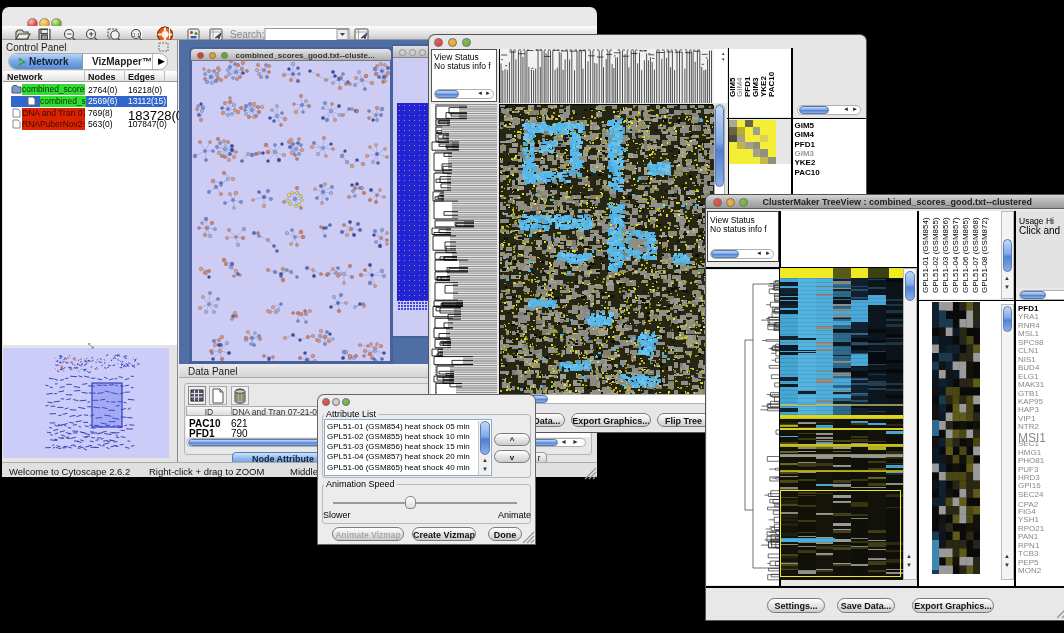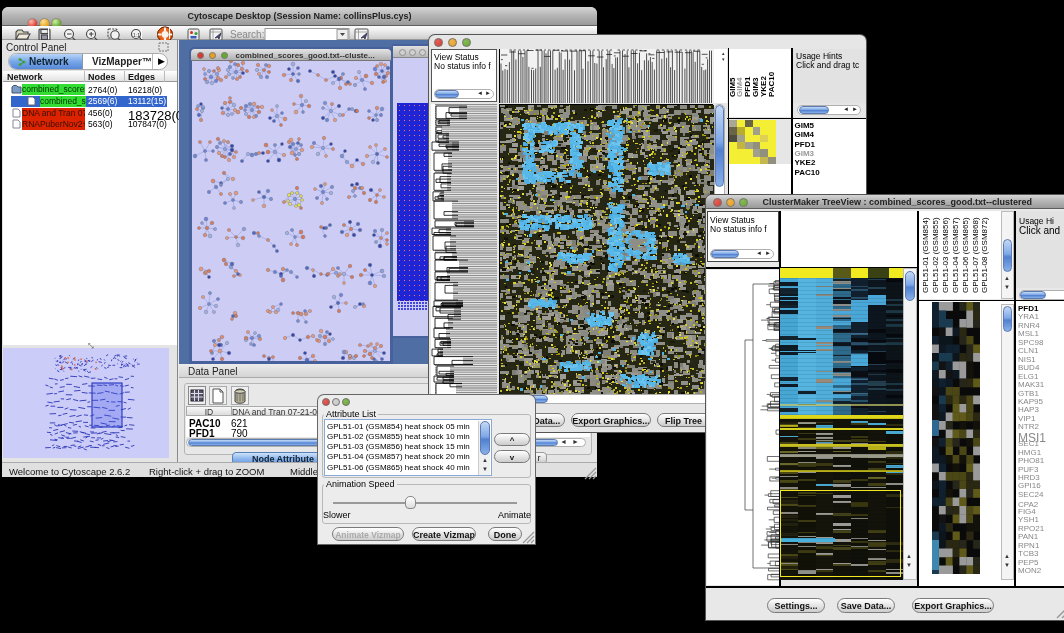--- a/index.html
+++ b/index.html
@@ -6,21 +6,20 @@
 .titlebar{background:linear-gradient(#d6d6d6,#b6b6b6 45%,#9a9a9a);border-bottom:1px solid #5f5f5f;border-radius:6px 6px 0 0;text-align:center;color:#222}
 .tl{position:absolute;border-radius:50%}
 .pill{position:absolute;background:linear-gradient(#fff,#e8e8e8 45%,#ccc);border:1px solid #7a7a7a;border-radius:8px;text-align:center;color:#111;font-weight:bold;white-space:nowrap;overflow:hidden}
 .aqthumb{position:absolute;background:linear-gradient(#c4d9f5,#7fa8e8 45%,#5180d0 55%,#88b0ea);border:1px solid #5a7ab0;border-radius:5px}
 .sctrack{position:absolute;background:#fff;border:1px solid #b0b0b0;border-radius:5px}
 .blkline{position:absolute;background:#000}
 .txt{position:absolute;white-space:nowrap}
 .vtxt{position:absolute;white-space:nowrap;transform-origin:0 100%;transform:rotate(-90deg)}
 </style></head><body>
 <div class="abs" style="left:2px;top:7px;width:595px;height:470px;background:#e8e8e8;border-radius:7px 7px 0 0">
-    <div class="titlebar abs" style="left:0;top:0;width:595px;height:19px;font-size:9px;font-weight:bold;line-height:19px">Cytoscape Desktop (Session Name: collinsPlus.cys)</div>
     <div class="tl" style="left:25px;top:11px;width:11px;height:11px;background:radial-gradient(circle at 35% 28%,#f8a8a0 10%,#dc3a30 65%);border:1px solid #99897a"></div>
     <div class="tl" style="left:37px;top:11px;width:11px;height:11px;background:radial-gradient(circle at 35% 28%,#f8d888 10%,#e8a41c 65%);border:1px solid #99897a"></div>
     <div class="tl" style="left:49px;top:11px;width:11px;height:11px;background:radial-gradient(circle at 35% 28%,#c0e890 10%,#5fa82e 65%);border:1px solid #99897a"></div>
     <div class="abs" style="left:0;top:19px;width:595px;height:14px;background:linear-gradient(#fdfdfd,#ddd 70%,#ccc);border-bottom:1px solid #9a9a9a"></div>
     <svg class="abs" style="left:10px;top:19px" width="360" height="17" viewBox="0 0 360 17">
 <g stroke="#444" fill="none" stroke-width="1.1">
 <path d="M4 13V6l2-2h4l1.5 2H16v7z" fill="#d8d4c0"></path>
         <path d="M4 13l3-5h11l-3 5z" fill="#efeadc"></path>
 <rect x="27" y="3" width="11" height="11" rx="1" fill="#c8c8cc"></rect>
         <rect x="29" y="3.5" width="7" height="4" fill="#eee"></rect>
@@ -96,21 +95,21 @@
         <div class="abs" style="left:37px;top:25px;width:46px;height:10.5px;background:#3d3;overflow:hidden;font-size:8.5px;line-height:10.5px;color:#030;white-space:nowrap">combined_sco</div>
         <svg class="abs" style="left:24px;top:25px" width="9" height="10">
           <path d="M1 1h5l2 2v6H1z" fill="#fff" stroke="#667"></path>
         </svg>
         <div class="txt" style="left:85px;top:25px;font-size:8.5px;color:#fff">2569(6)</div>
         <div class="txt" style="left:125px;top:25px;font-size:8.5px;color:#fff">13112(15)</div>
         <div class="abs" style="left:19px;top:36.5px;width:63px;height:11px;background:#d20;overflow:hidden;font-size:8.5px;line-height:11px;color:#310;white-space:nowrap">DNA and Tran 07</div>
         <svg class="abs" style="left:9px;top:37px" width="9" height="10">
           <path d="M1 1h5l2 2v6H1z" fill="#fff" stroke="#889"></path>
         </svg>
-        <div class="txt" style="left:85px;top:37px;font-size:8.5px;color:#000">456(0)</div>
+        <div class="txt" style="left:85px;top:37px;font-size:8.5px;color:#000">769(8)</div>
         <div class="txt" style="left:125px;top:37px;font-size:13px;color:#000">183728(0)</div>
         <div class="abs" style="left:19px;top:47.5px;width:63px;height:11px;background:#d20;overflow:hidden;font-size:8.5px;line-height:11px;color:#310;white-space:nowrap">RNAPuberNov2+!</div>
         <svg class="abs" style="left:9px;top:48px" width="9" height="10">
           <path d="M1 1h5l2 2v6H1z" fill="#fff" stroke="#889"></path>
         </svg>
         <div class="txt" style="left:85px;top:48px;font-size:8.5px;color:#000">563(0)</div>
         <div class="txt" style="left:125px;top:48px;font-size:8.5px;color:#000">107847(0)</div>
       </div>
       <div class="abs" style="left:1px;top:308px;width:166px;height:110px;background:#ccccf8">
         <svg width="167" height="110" viewBox="0 0 167 110" xmlns="http://www.w3.org/2000/svg" style="position:absolute;left:0;top:0">
@@ -699,24 +698,20 @@
     <div class="blkline" style="left:298.5px;top:13px;width:1.5px;height:349px"></div>
     <div class="abs" style="left:300px;top:14px;width:62px;height:68px;background:#fff">
       <div class="vtxt" style="left:7.5px;top:39px;font-size:8px;font-weight:bold;color:#000">GIM5</div>
       <div class="vtxt" style="left:15.4px;top:39px;font-size:8px;font-weight:bold;color:#999">GIM4</div>
       <div class="vtxt" style="left:23.3px;top:39px;font-size:8px;font-weight:bold;color:#000">PFD1</div>
       <div class="vtxt" style="left:31.2px;top:39px;font-size:8px;font-weight:bold;color:#000">GIM3</div>
       <div class="vtxt" style="left:39.1px;top:39px;font-size:8px;font-weight:bold;color:#000">YKE2</div>
       <div class="vtxt" style="left:47.0px;top:39px;font-size:8px;font-weight:bold;color:#000">PAC10</div>
     </div>
     <div class="blkline" style="left:362px;top:13px;width:1.5px;height:349px"></div>
-    <div class="abs" style="left:364px;top:14px;width:73px;height:54px;background:#e2e2e2">
-      <div class="txt" style="left:3px;top:2px;font-size:8.5px;color:#000">Usage Hints</div>
-      <div class="txt" style="left:3px;top:11px;font-size:8.5px;color:#000">Click and drag tc</div>
-    </div>
     <div class="sctrack" style="left:368px;top:70px;width:64px;height:10px"></div>
     <div class="aqthumb" style="left:370px;top:71px;width:30px;height:8px"></div>
     <div class="txt" style="left:414px;top:71px;font-size:6px;color:#222">◄</div>
     <div class="txt" style="left:423px;top:71px;font-size:6px;color:#222">►</div>
     <div class="blkline" style="left:298px;top:82.5px;width:139px;height:1.5px"></div>
     <div class="abs" style="left:300px;top:85px;width:47px;height:44px;background:#f4ef35">
       <div class="abs" style="left:0.0px;top:0.0px;width:7.9px;height:7.4px;background:#a8a894"></div>
       <div class="abs" style="left:15.7px;top:0.0px;width:7.9px;height:7.4px;background:#6a6546"></div>
       <div class="abs" style="left:0.0px;top:7.3px;width:7.9px;height:7.4px;background:#6a6546"></div>
       <div class="abs" style="left:7.8px;top:7.3px;width:7.9px;height:7.4px;background:#b8ac30"></div>

